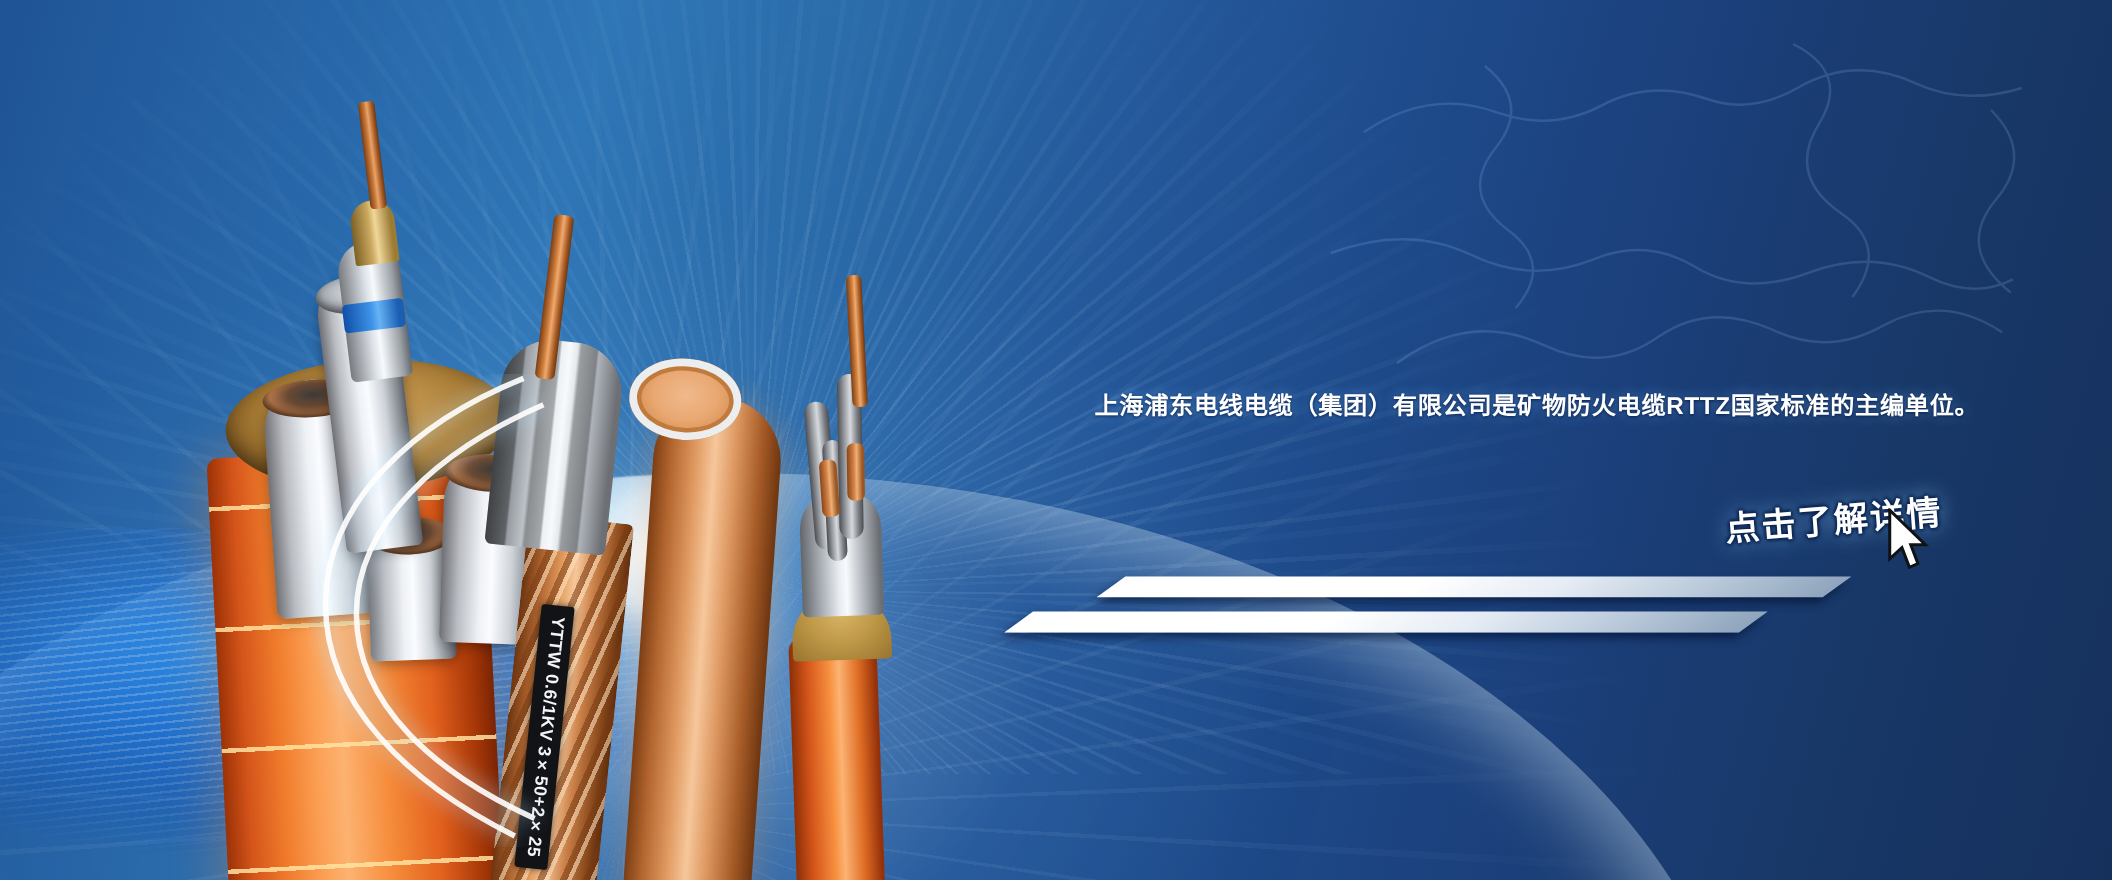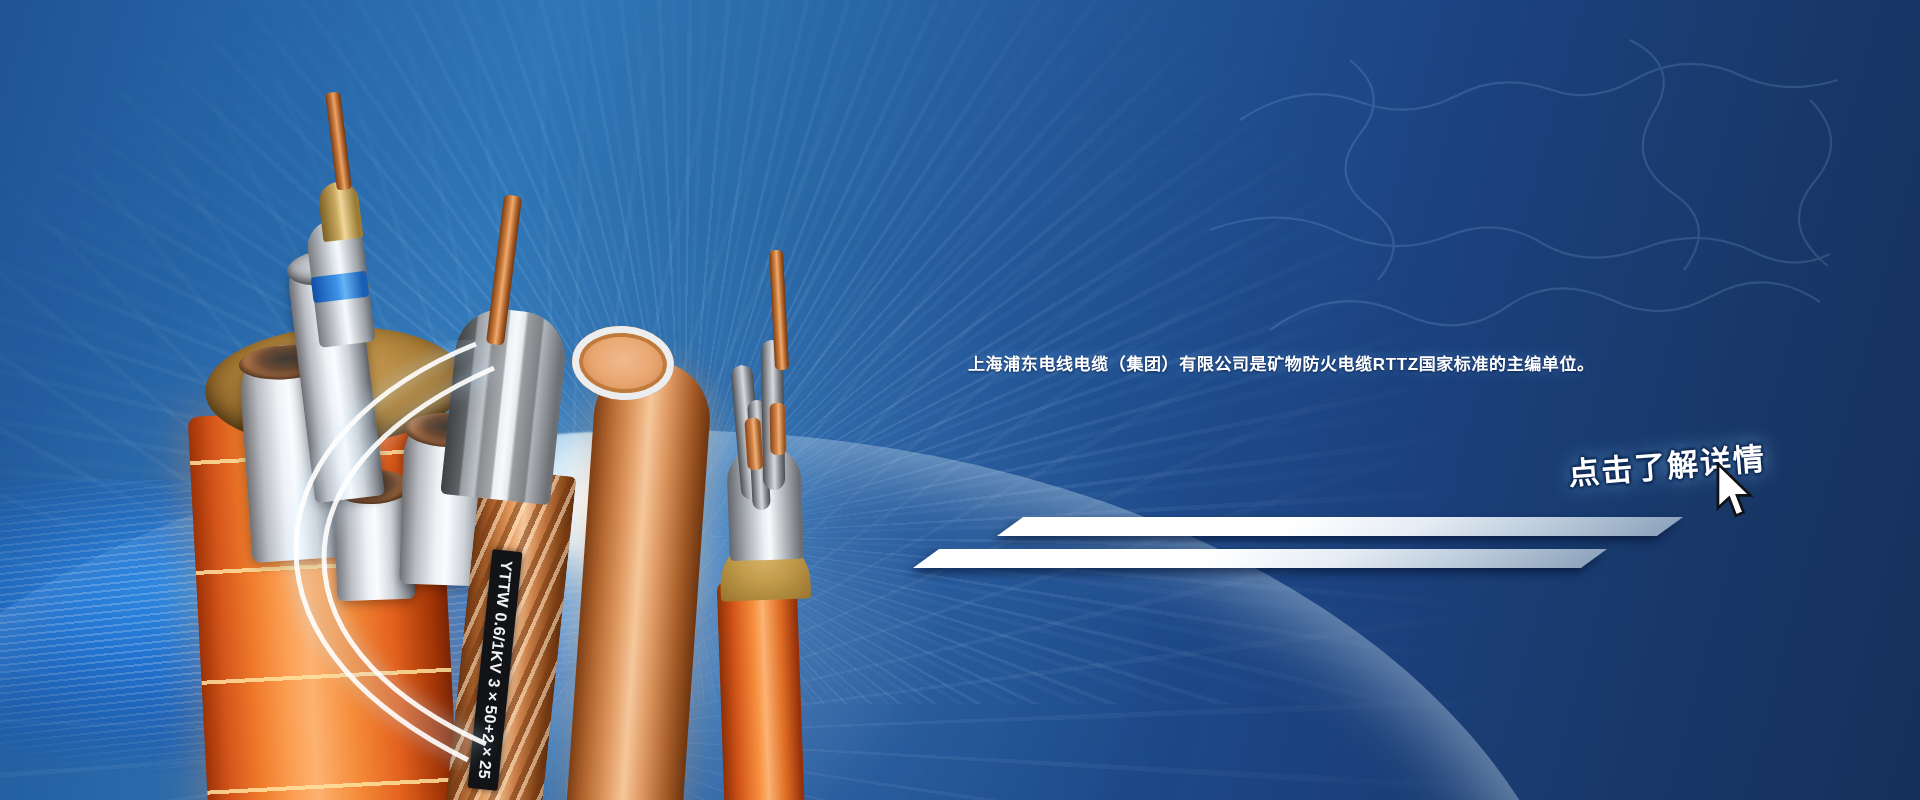--- a/index.html
+++ b/index.html
@@ -250,23 +250,24 @@
   .cb2{left:620px;bottom:345px;transform:rotate(-1deg);}
 
   
   .swoosh{position:absolute;left:130px;bottom:30px;width:340px;height:430px;pointer-events:none;}
   .swoosh path{fill:none;stroke:#ffffff;stroke-width:5;filter:drop-shadow(0 0 9px rgba(190,230,255,.95));opacity:.92;}
 
   
   .copy{position:absolute;left:968px;top:350px;width:880px;}
 
   .tagline{
-    color:#ffffff; font-size:17px; font-weight:700; letter-spacing:.6px;
+    color:#ffffff; font-size:22px; font-weight:700; letter-spacing:.6px;
     white-space:nowrap;
     text-shadow:0 1px 3px rgba(0,20,60,.85), 0 0 12px rgba(120,190,255,.45);
+    margin-left:27px;
   }
 
   .headline-row{position:relative;margin-top:22px;height:96px;}
   .headline{
     position:absolute;left:-14px;top:0;
     font-size:76px; font-weight:700; color:#ffffff; letter-spacing:4px;
     line-height:1; white-space:nowrap;
     text-shadow:
       3px 3px 0 rgba(10,35,80,.55),
       5px 6px 10px rgba(5,20,55,.6),

